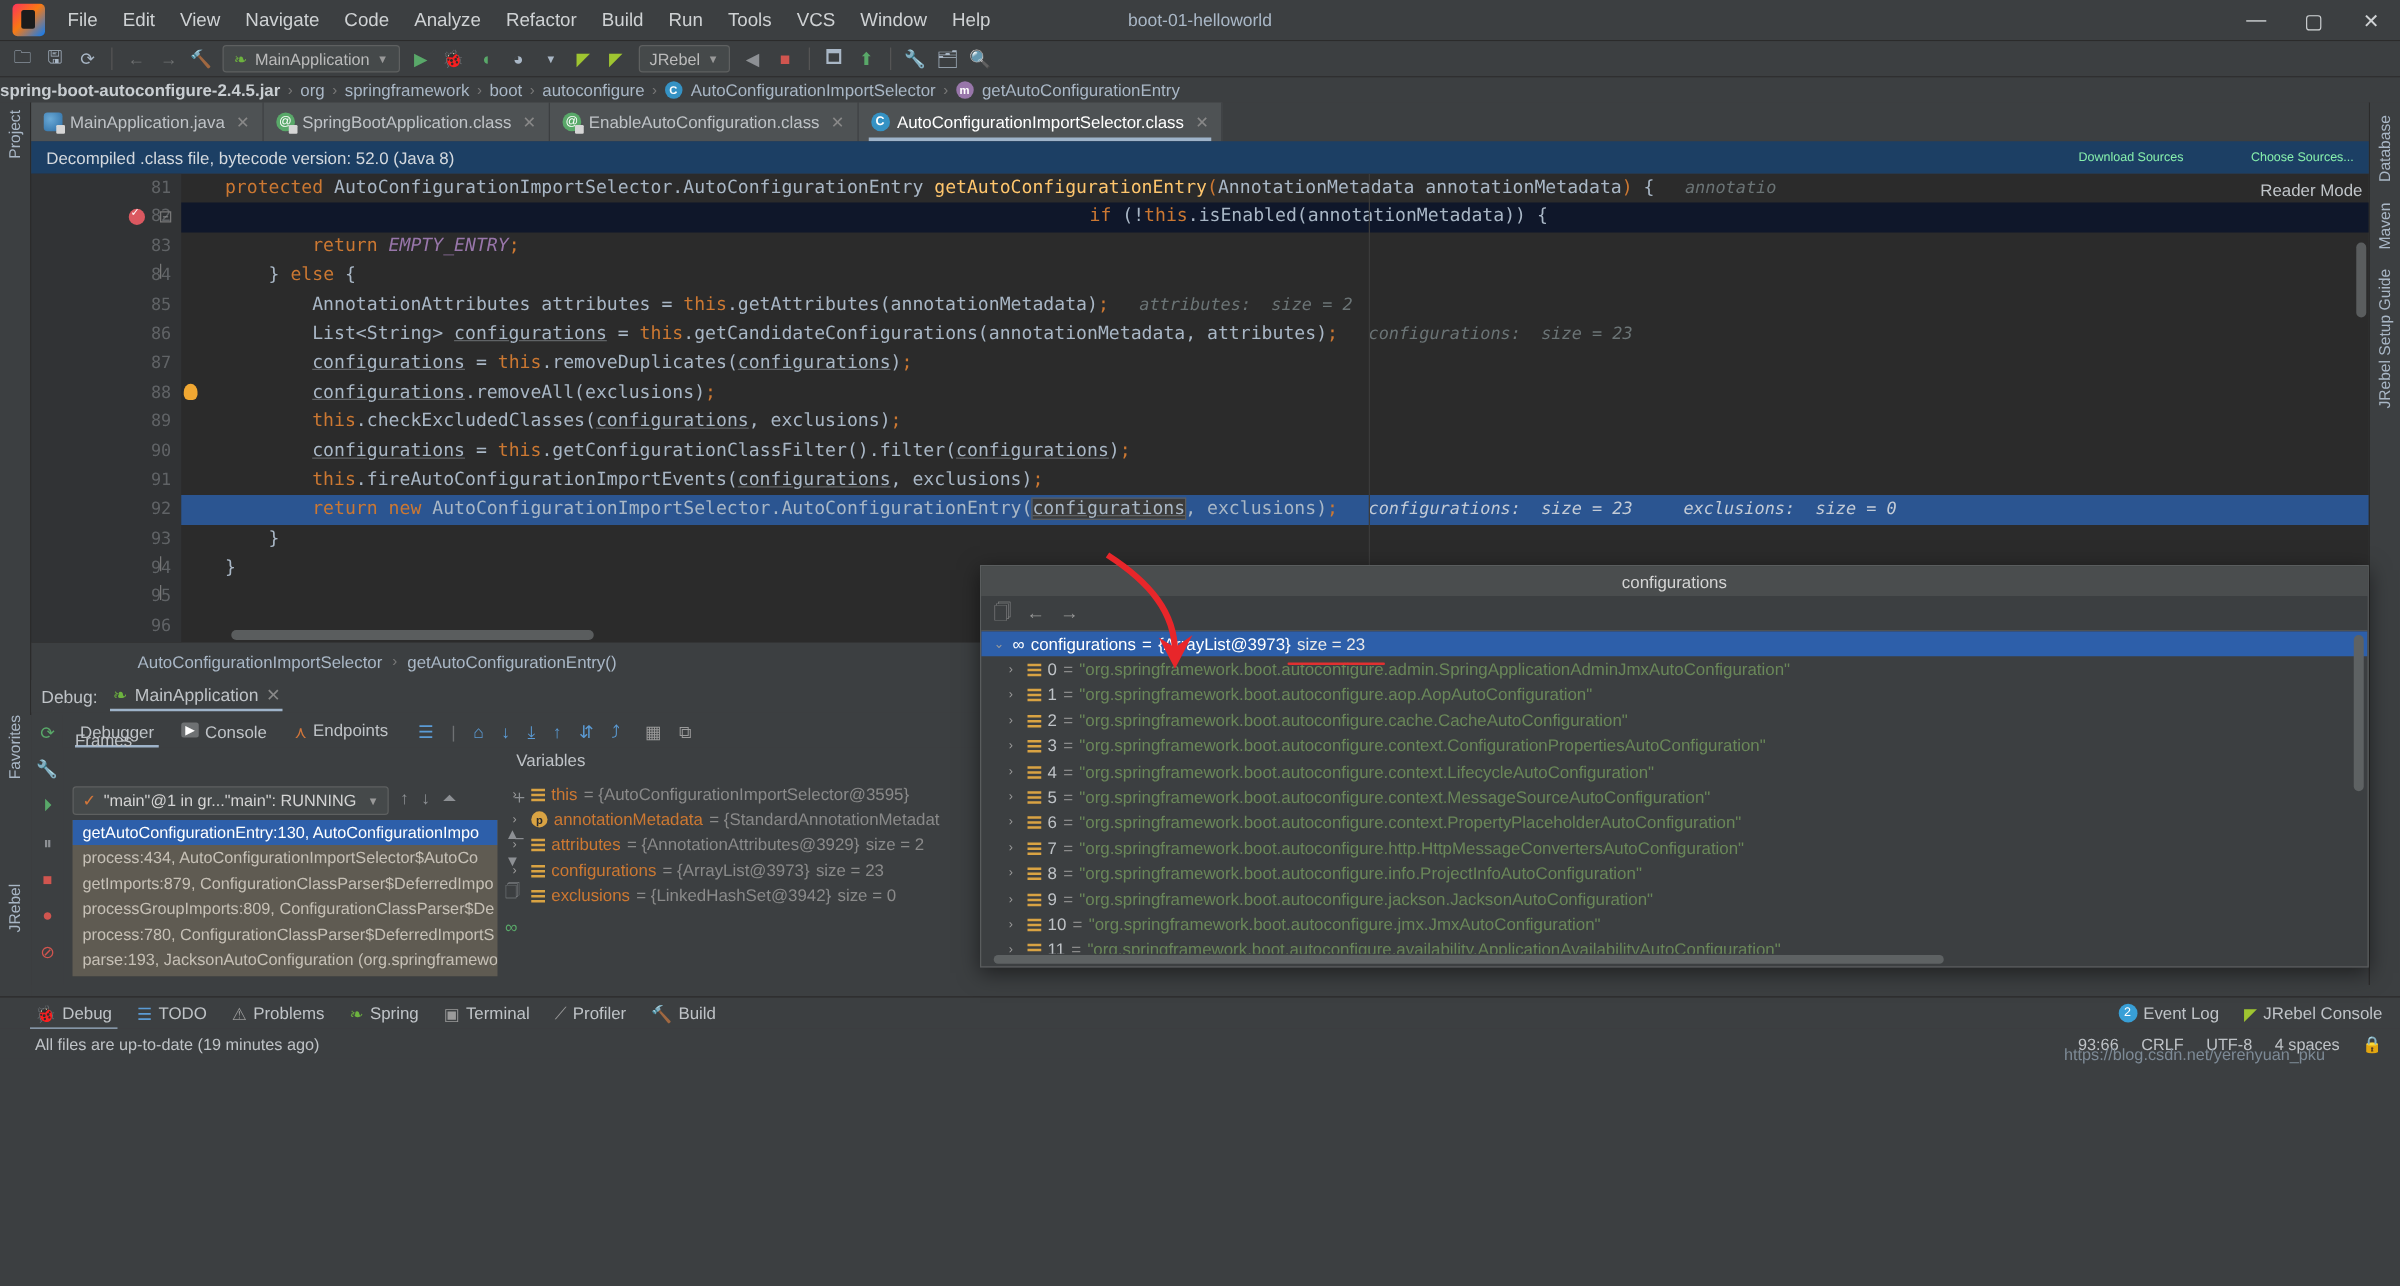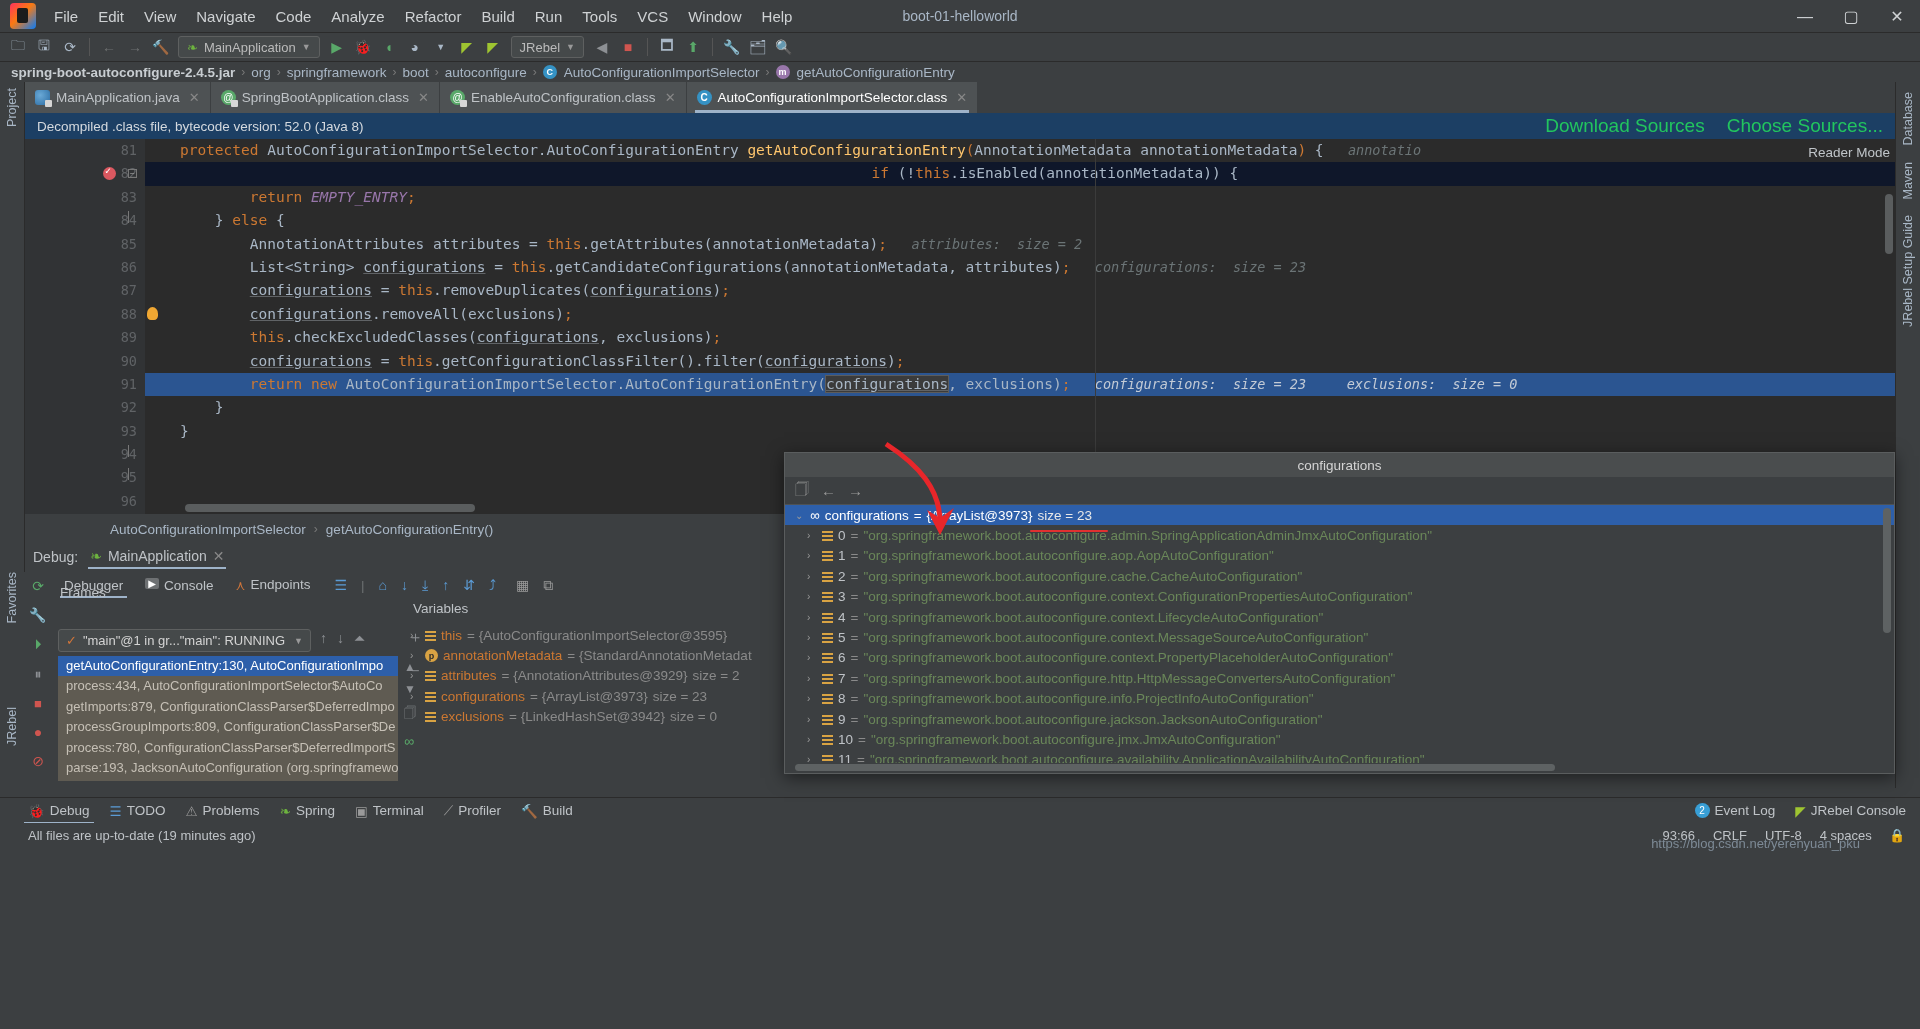--- a/index.html
+++ b/index.html
@@ -61,21 +61,21 @@
     display: flex; align-items: center; gap: 6px; height: 22px;
     border: 1px solid #5e6060; border-radius: 3px; padding: 0 8px;
     font-size: 13px; color: #bbb; background: #45494a; margin: 0 4px;
   }
   .caret { font-size: 9px; color: #999; }
 
   
   .breadcrumb {
     position: absolute; top: 62px; left: 0; width: 1920px; height: 20px;
     background: #3c3f41; display: flex; align-items: center;
-    padding-left: 11px; font-size: 13.5px; color: #a9b7c6; gap: 4px;
+    padding-left: 0; font-size: 13.5px; color: #a9b7c6; gap: 4px;
   }
   .bc-jar { font-weight: bold; color: #c8cdd1; }
   .bc-sep { color: #787878; font-size: 12px; margin: 0 2px; }
   .bc-item { color: #a9b7c6; }
   .ico-class {
     display:inline-flex;align-items:center;justify-content:center;
     width:14px;height:14px;border-radius:50%;background:#3592c4;
     color:#fff;font-size:9px;font-weight:bold;margin-right:3px;flex:none;
   }
   .ico-method {
@@ -124,21 +124,21 @@
     display:flex;align-items:center;justify-content:center;
   }
 
   
   .notifbar {
     position: absolute; top: 113px; left: 25px; width: 1870px; height: 26px;
     background: #1c3f64; display: flex; align-items: center;
     padding: 0 12px; font-size: 13.5px; color: #d4d9de;
   }
   .notif-links { margin-left: auto; display: flex; gap: 22px; }
-  .notif-links a { color: #22c55e; text-decoration: none; font-size: 19px; }
+  .notif-links a { color: #86efac; text-decoration: none; font-size: 10px; margin-left: 32px; }
 
   
   .strip-left {
     position: absolute; top: 82px; left: 0; width: 25px; height: 706px;
     background: #3c3f41; border-right: 1px solid #2b2b2b;
   }
   .vtext {
     writing-mode: vertical-rl; transform: rotate(180deg);
     font-size: 12.5px; color: #a9b7c6; white-space: nowrap;
   }
@@ -550,20 +550,21 @@
         <div class="cline"><span class="ident">    </span><span class="kw">protected </span><span class="typ">AutoConfigurationImportSelector.AutoConfigurationEntry </span><span class="ident" style="color: rgb(255, 198, 109);">getAutoConfigurationEntry</span><span class="punc">(</span><span class="ident">AnnotationMetadata annotationMetadata</span><span class="punc">)</span><span class="ident"> {</span><span class="hint">   annotatio</span></div>
         <div class="cline bp"><span class="ident">        </span><span class="kw">if</span><span class="ident"> (!</span><span class="kw">this</span><span class="ident">.isEnabled(annotationMetadata)) {</span></div>
         <div class="cline"><span class="ident">            </span><span class="kw">return </span><span class="fld">EMPTY_ENTRY</span><span class="punc">;</span></div>
         <div class="cline"><span class="ident">        } </span><span class="kw">else</span><span class="ident"> {</span></div>
         <div class="cline"><span class="ident">            AnnotationAttributes attributes = </span><span class="kw">this</span><span class="ident">.getAttributes(annotationMetadata)</span><span class="punc">;</span><span class="hint">   attributes:  size = 2</span></div>
         <div class="cline"><span class="ident">            List&lt;String&gt; </span><span class="ident und">configurations</span><span class="ident"> = </span><span class="kw">this</span><span class="ident">.getCandidateConfigurations(annotationMetadata, attributes)</span><span class="punc">;</span><span class="hint">   configurations:  size = 23</span></div>
         <div class="cline"><span class="ident">            </span><span class="ident und">configurations</span><span class="ident"> = </span><span class="kw">this</span><span class="ident">.removeDuplicates(</span><span class="ident und">configurations</span><span class="ident">)</span><span class="punc">;</span></div>
         <div class="cline"><div class="bulb" style="left: 2px;"></div><span class="ident">            </span><span class="ident und">configurations</span><span class="ident">.removeAll(exclusions)</span><span class="punc">;</span></div>
         <div class="cline"><span class="ident">            </span><span class="kw">this</span><span class="ident">.checkExcludedClasses(</span><span class="ident und">configurations</span><span class="ident">, exclusions)</span><span class="punc">;</span></div>
         <div class="cline"><span class="ident">            </span><span class="ident und">configurations</span><span class="ident"> = </span><span class="kw">this</span><span class="ident">.getConfigurationClassFilter().filter(</span><span class="ident und">configurations</span><span class="ident">)</span><span class="punc">;</span></div>
+        <div class="cline"><span class="ident">            </span><span class="kw">this</span><span class="ident">.fireAutoConfigurationImportEvents(</span><span class="ident und">configurations</span><span class="ident">, exclusions)</span><span class="punc">;</span></div>
         <div class="cline sel"><span class="ident">            </span><span class="kw">return </span><span class="kw">new </span><span class="ident">AutoConfigurationImportSelector.AutoConfigurationEntry(</span><span class="ident und mark">configurations</span><span class="ident">, exclusions)</span><span class="punc">;</span><span class="hint">   configurations:  size = 23     exclusions:  size = 0</span></div>
         <div class="cline"><span class="ident">        }</span></div>
         <div class="cline"><span class="ident">    }</span></div>
         <div class="cline"><span class="ident"></span></div>
       </div>
     <div class="vline"></div>
     <div class="scroll-v"></div>
     <div class="scroll-h"></div>
   </div>
 

